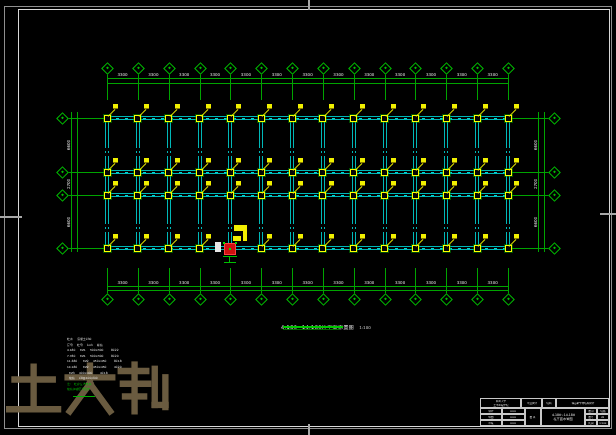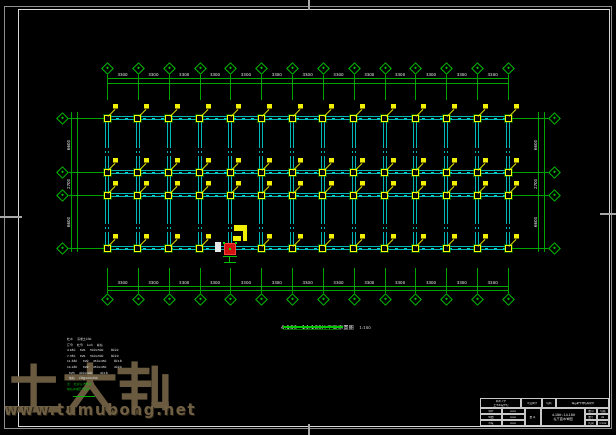--- a/index.html
+++ b/index.html
@@ -75,21 +75,20 @@
 
       <path d="M108 8 H132"></path>
         <path d="M110 20 H134"></path>
         <path d="M112 32 H130"></path>
       <path d="M121 2 V46"></path>
         <path d="M140 6 V40"></path>
         <path d="M140 40 H150"></path>
         <path d="M150 14 V42"></path>
     </g>
   </svg>
-  <div id="wm-url" class="abs">www.tumubong.net</div>
 
   <div id="plan" class="abs">
       <div class="abs gline" style="left: 107px; top: 78px; width: 401px; height: 1px;"></div>
       <div class="abs gline" style="left: 107px; top: 83px; width: 401px; height: 1px;"></div>
       <div class="abs gline" style="left: 107px; top: 286px; width: 401px; height: 1px;"></div>
       <div class="abs gline" style="left: 107px; top: 290px; width: 401px; height: 1px;"></div>
       <div class="abs gline" style="left: 107px; top: 72px; width: 1px; height: 28px;"></div>
       <div class="abs gline" style="left: 107px; top: 268px; width: 1px; height: 28px;"></div>
       <div class="abs bubble" style="left: 103px; top: 64px;">
         <i></i>

